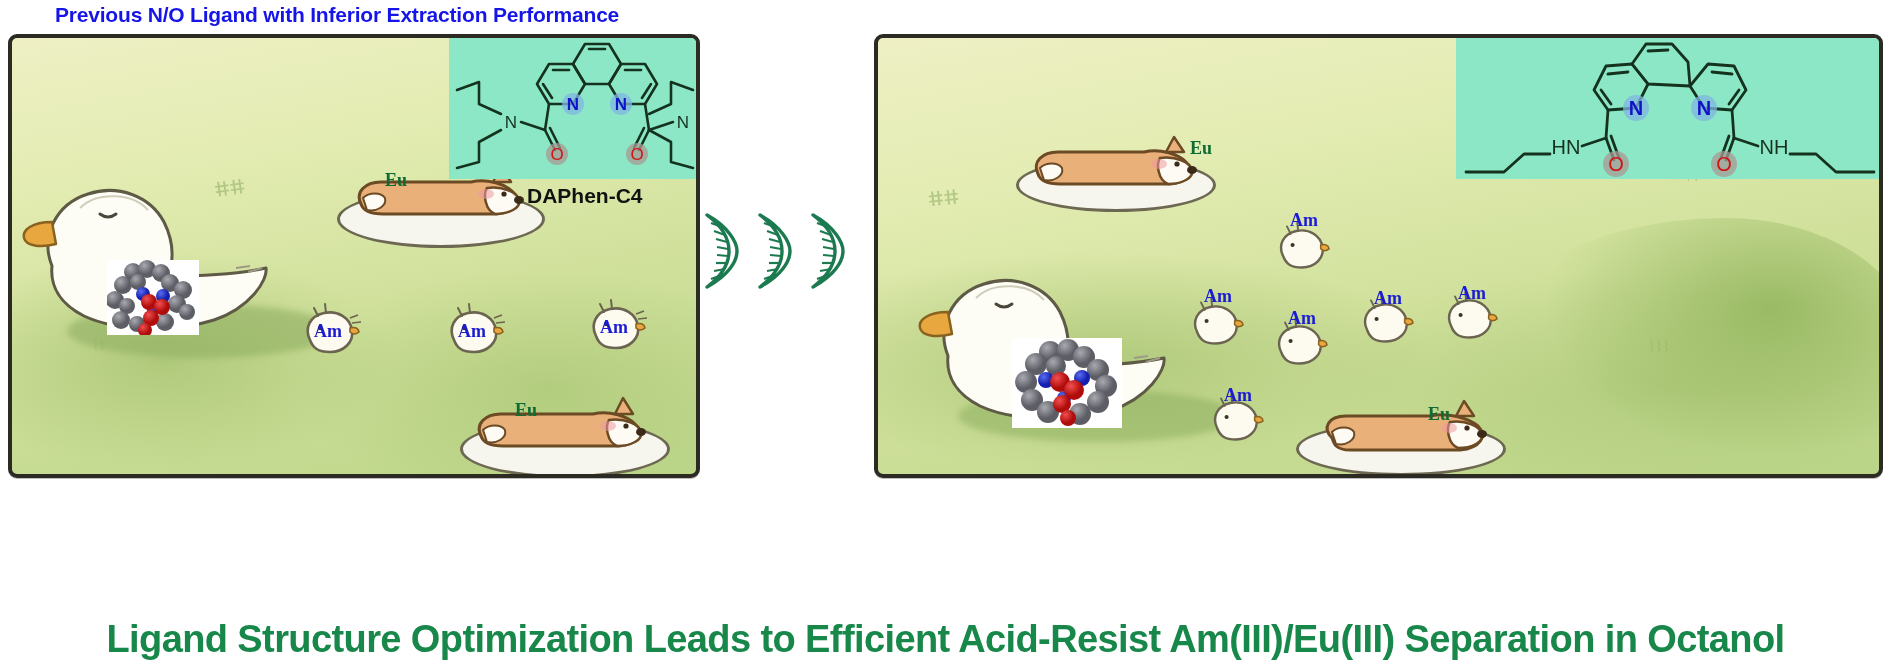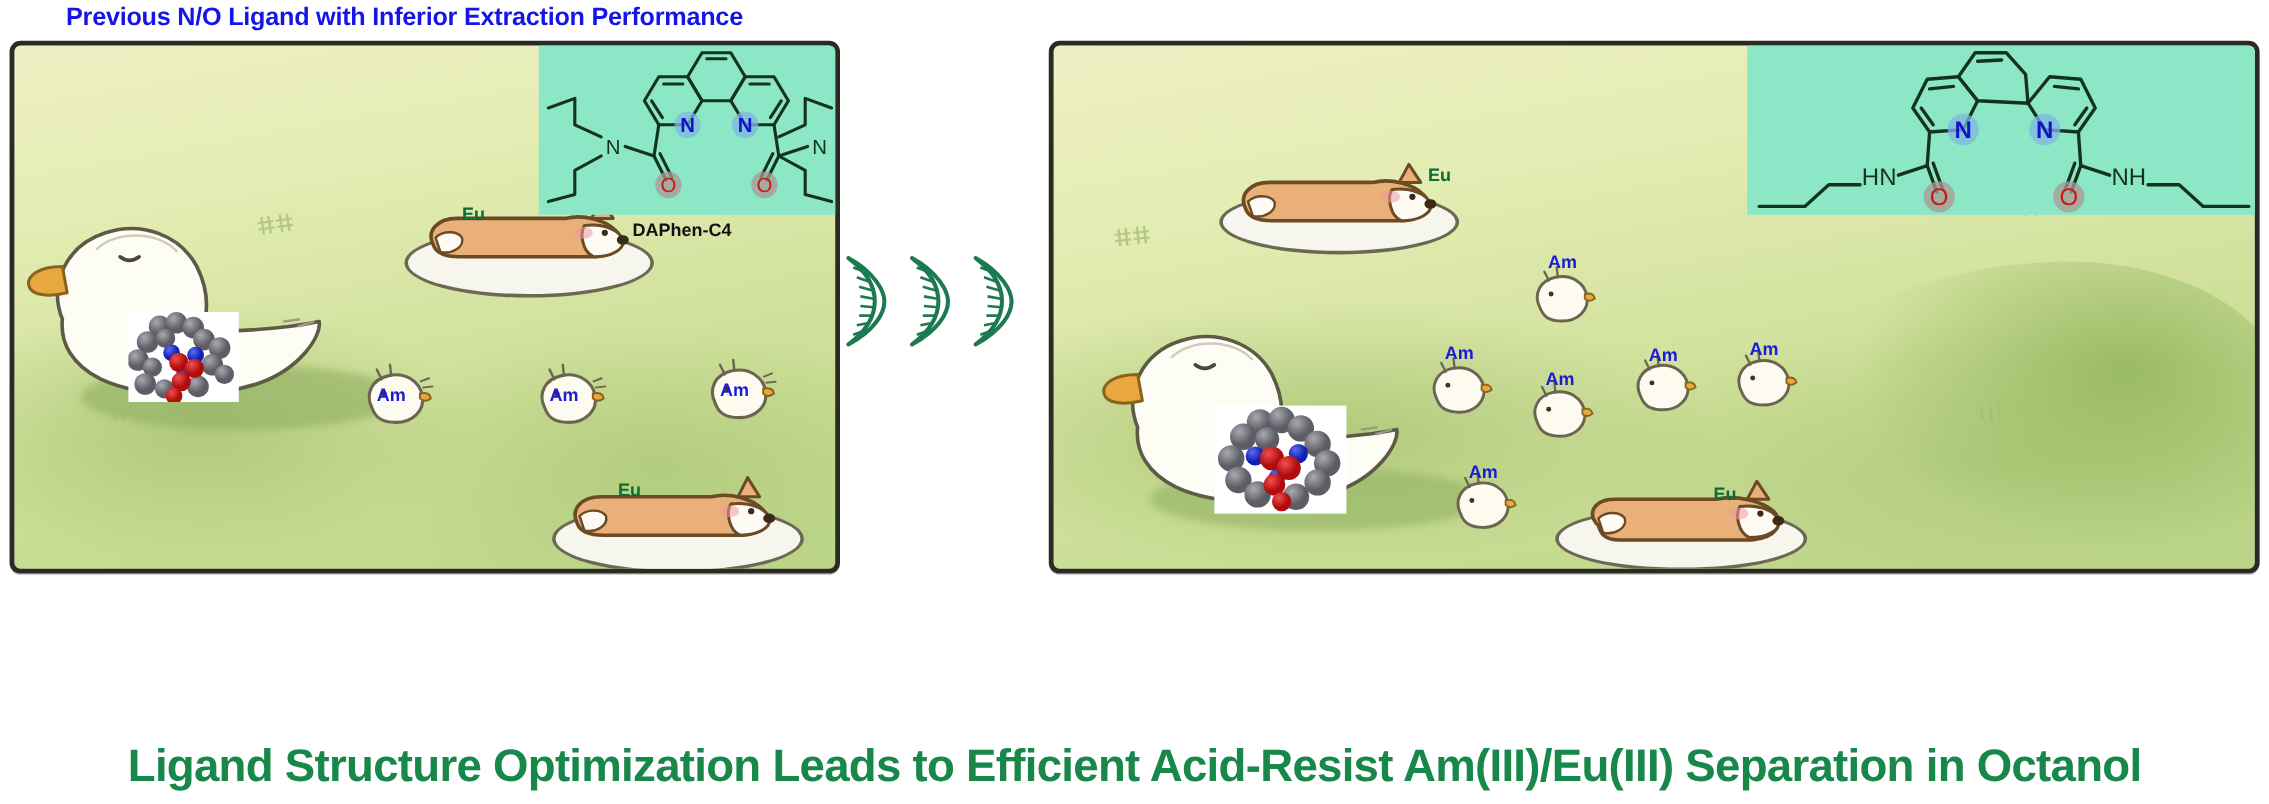--- a/index.html
+++ b/index.html
@@ -79,37 +79,37 @@
     position: absolute;
     top: 0;
     background: #8be7c6;
     overflow: hidden;
   }
   #chem-left  { left: 437px; width: 255px; height: 141px; }
   #chem-right { left: 578px; width: 427px; height: 141px; }
   .chem-svg { display:block; width:100%; height:100%; }
   .chem-label {
     position: absolute;
-    font-size: 15px;
+    font-size: 21px;
     font-weight: bold;
     color: #111;
     white-space: nowrap;
     font-family: "Liberation Sans", sans-serif;
   }
   #chem-label-left  { left: 515px; top: 146px; }
 
   
   .duck, .duckling, .corgi { position: absolute; }
   .duck svg, .duckling svg, .corgi svg { display:block; overflow: visible; }
 
   .tag {
     position: absolute;
-    font-size: 15px;
+    font-size: 18px;
     font-weight: bold;
-    font-family: Liberation Sans, sans-serif;
+    font-family: Liberation Serif, serif;
     white-space: nowrap;
     pointer-events: none;
   }
   .tag-am { color: #1b1bd4; }
   .tag-eu { color: #0d6b33; }
 
   
   .molecule {
     position: absolute;
     background: #ffffff;

